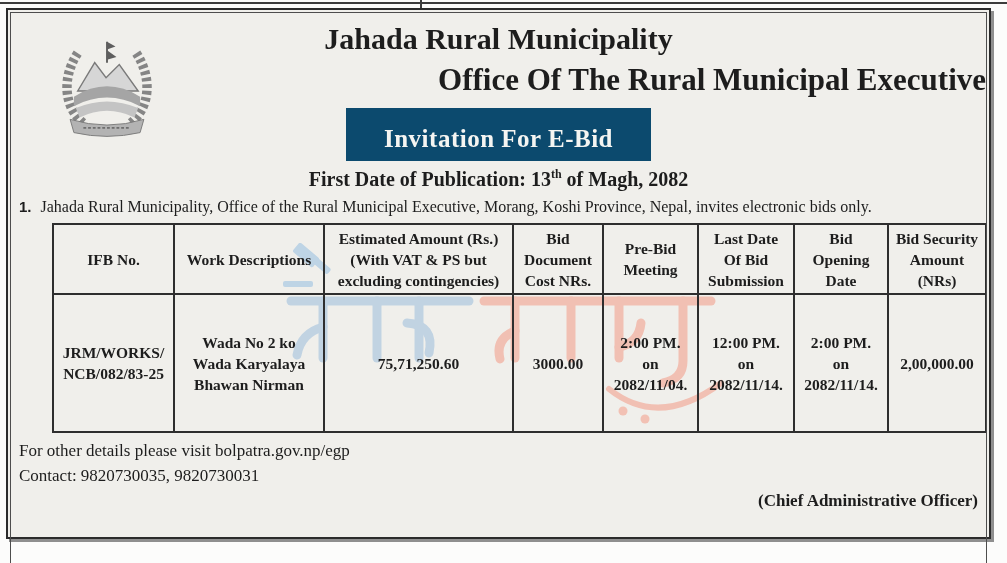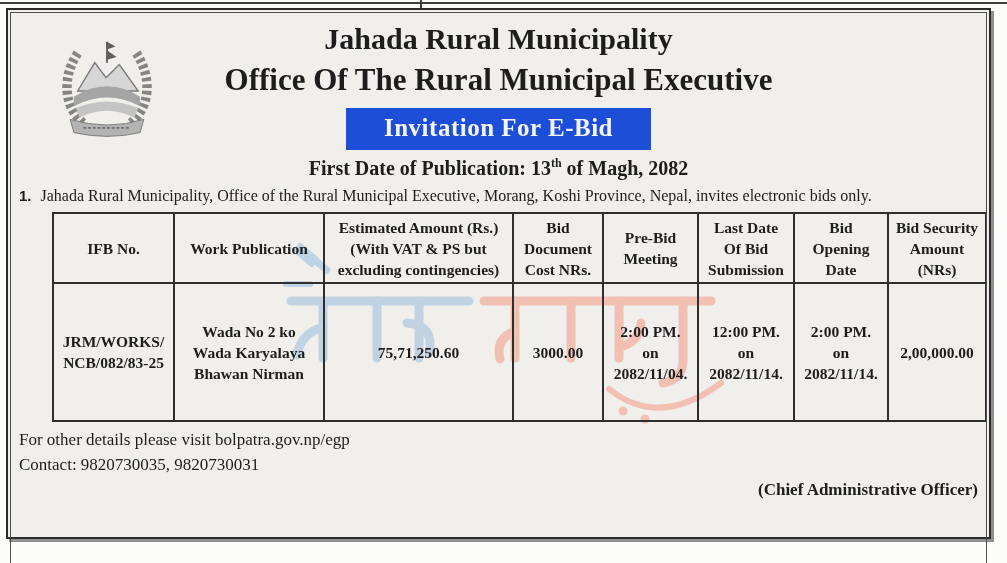--- a/index.html
+++ b/index.html
@@ -19,28 +19,28 @@
   }
   .doc-inner{
     position:relative;margin:2px;border:1px solid #4d4d4d;
     height:557px;overflow:hidden;padding-top:8px;box-sizing:border-box;
   }
 
   .emblem{position:absolute;left:44px;top:22px;width:104px;height:112px;}
 
   .t-center{text-align:center;}
   .org-name{font-size:30px;font-weight:bold;line-height:36px;margin:0;}
-  .org-office{font-size:31px;font-weight:bold;line-height:40px;margin:3px 0 0 0;}
+  .org-office{font-size:31px;font-weight:bold;line-height:40px;margin:3px 0 0 0;text-align:right;}
   .org-address{font-size:19px;font-weight:bold;line-height:24px;margin:17px 0 0 0;}
 
   .badge-wrap{margin-top:8px;text-align:center;}
   .badge{
-    display:inline-block;background:#1d4ed8;color:#f5f5f2;
+    display:inline-block;background:#0c4a6e;color:#f5f5f2;
     font-size:25px;font-weight:bold;line-height:32px;
-    padding:4px 38px 6px 38px;letter-spacing:.5px;
+    padding:15px 38px 6px 38px;letter-spacing:.5px;
   }
   .pub-line{font-size:20px;font-weight:bold;margin-top:6px;line-height:25px;}
   .pub-line sup{font-size:12px;vertical-align:super;line-height:0;}
 
   .intro{font-size:16px;margin-top:4px;padding:0 4px 0 8px;line-height:22px;}
   .intro .num{font-weight:bold;margin-right:9px;font-family:"Liberation Sans",sans-serif;font-size:15px;}
 
   .watermark{position:absolute;left:268px;top:230px;width:470px;height:190px;z-index:0;pointer-events:none;}
 
   table.bids{
@@ -131,21 +131,21 @@
           <col style="width:189px">
           <col style="width:90px">
         <col style="width:95px">
           <col style="width:96px">
           <col style="width:94px">
           <col style="width:98px">
       </colgroup>
       <thead>
         <tr>
           <th>IFB No.</th>
-          <th>Work Publication</th>
+          <th>Work Descriptions</th>
           <th>Estimated Amount (Rs.)
 (With VAT &amp; PS but
 excluding contingencies)</th>
           <th>Bid
 Document
 Cost NRs.</th>
           <th>Pre-Bid
 Meeting</th>
           <th>Last Date
 Of Bid

